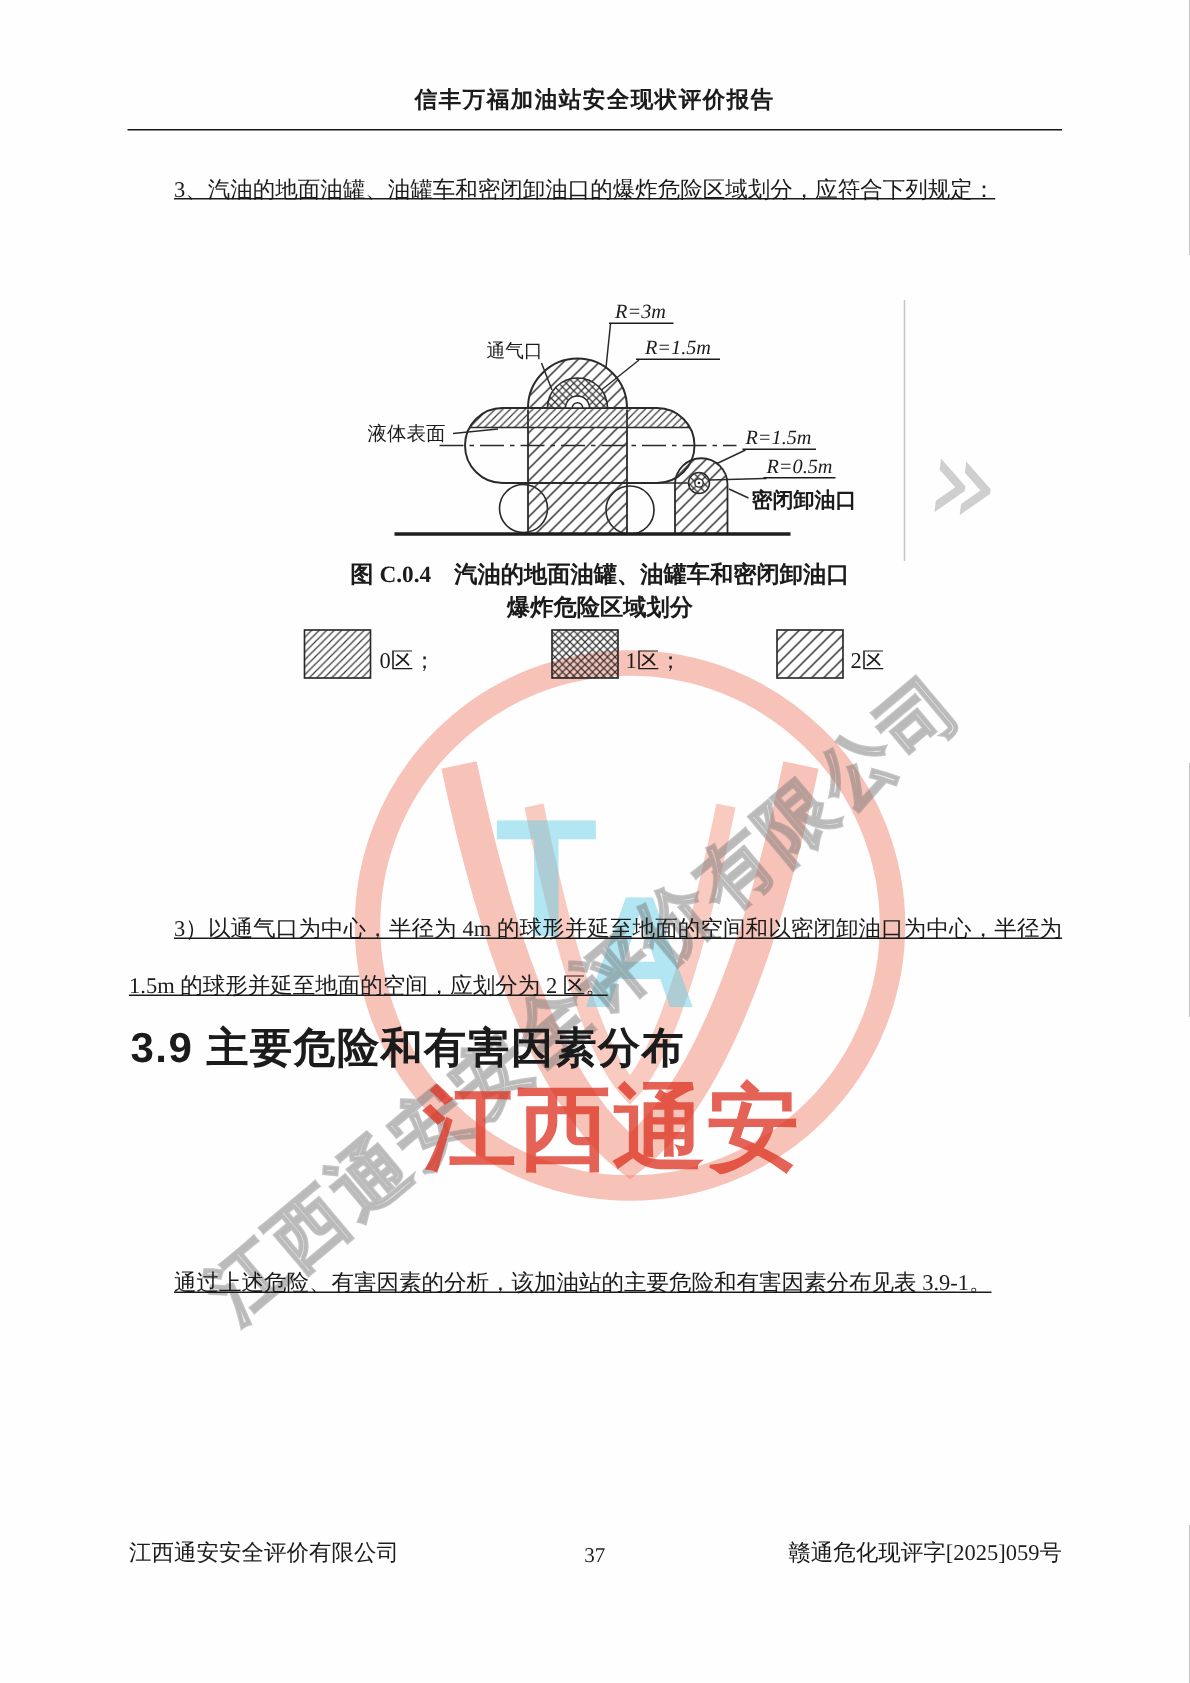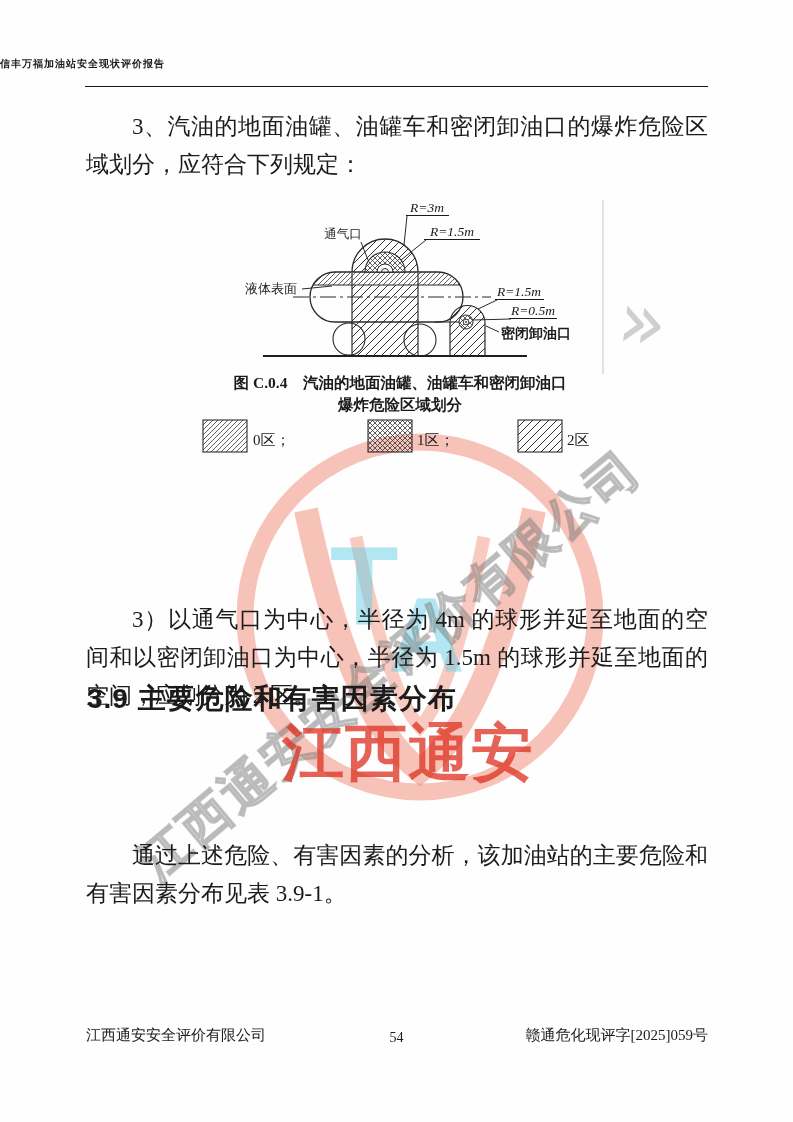--- a/index.html
+++ b/index.html
@@ -24,27 +24,27 @@
     white-space:nowrap;
   }
   .wm-brand{
     position:absolute;left:282px;top:722px;font-size:62px;font-weight:bold;
     color:rgba(222,55,38,0.78);line-height:1;letter-spacing:1px;
     font-family:Liberation Serif, serif;white-space:nowrap;
   }
   
   .content-layer{position:absolute;inset:0;z-index:1;}
   .header-title{
-    position:absolute;top:57px;left:0;width:100%;text-align:left;
-    font-size:10px;font-weight:bold;letter-spacing:1px;
+    position:absolute;top:57px;left:0;width:100%;text-align:center;
+    font-size:15px;font-weight:bold;letter-spacing:1px;
   }
   .header-rule{position:absolute;top:86px;left:85px;width:623px;border-top:1.6px solid #151515;}
   .body-text{
     position:absolute;left:86px;width:622px;margin:0;
-    font-size:23px;line-height:38px;text-align:justify;
+    font-size:15px;line-height:38px;text-align:justify;text-decoration:underline;
   }
   .indent{text-indent:2em;}
   .para-intro{top:108px;}
   .list-1{top:488px;}
   .list-2{top:526px;}
   .list-3{top:601px;}
   .section-heading{
     position:absolute;left:87px;top:684px;margin:0;
     font-family:"Liberation Sans","DejaVu Sans",sans-serif;
     font-size:28px;font-weight:bold;letter-spacing:1px;line-height:30px;
@@ -188,16 +188,16 @@
 
     <span class="chevrons">»</span>
 
     <p class="body-text indent list-3">3）以通气口为中心，半径为 4m 的球形并延至地面的空间和以密闭卸油口为中心，半径为 1.5m 的球形并延至地面的空间，应划分为 2 区。</p>
 
     <h2 class="section-heading">3.9 主要危险和有害因素分布</h2>
 
     <p class="body-text indent para-tableref">通过上述危险、有害因素的分析，该加油站的主要危险和有害因素分布见表 3.9-1。</p>
 
     <div class="footer-company">江西通安安全评价有限公司</div>
-    <div class="footer-page">54</div>
+    <div class="footer-page">37</div>
     <div class="footer-doc">赣通危化现评字[2025]059号</div>
   </div>
 </div>
 
 </body></html>

